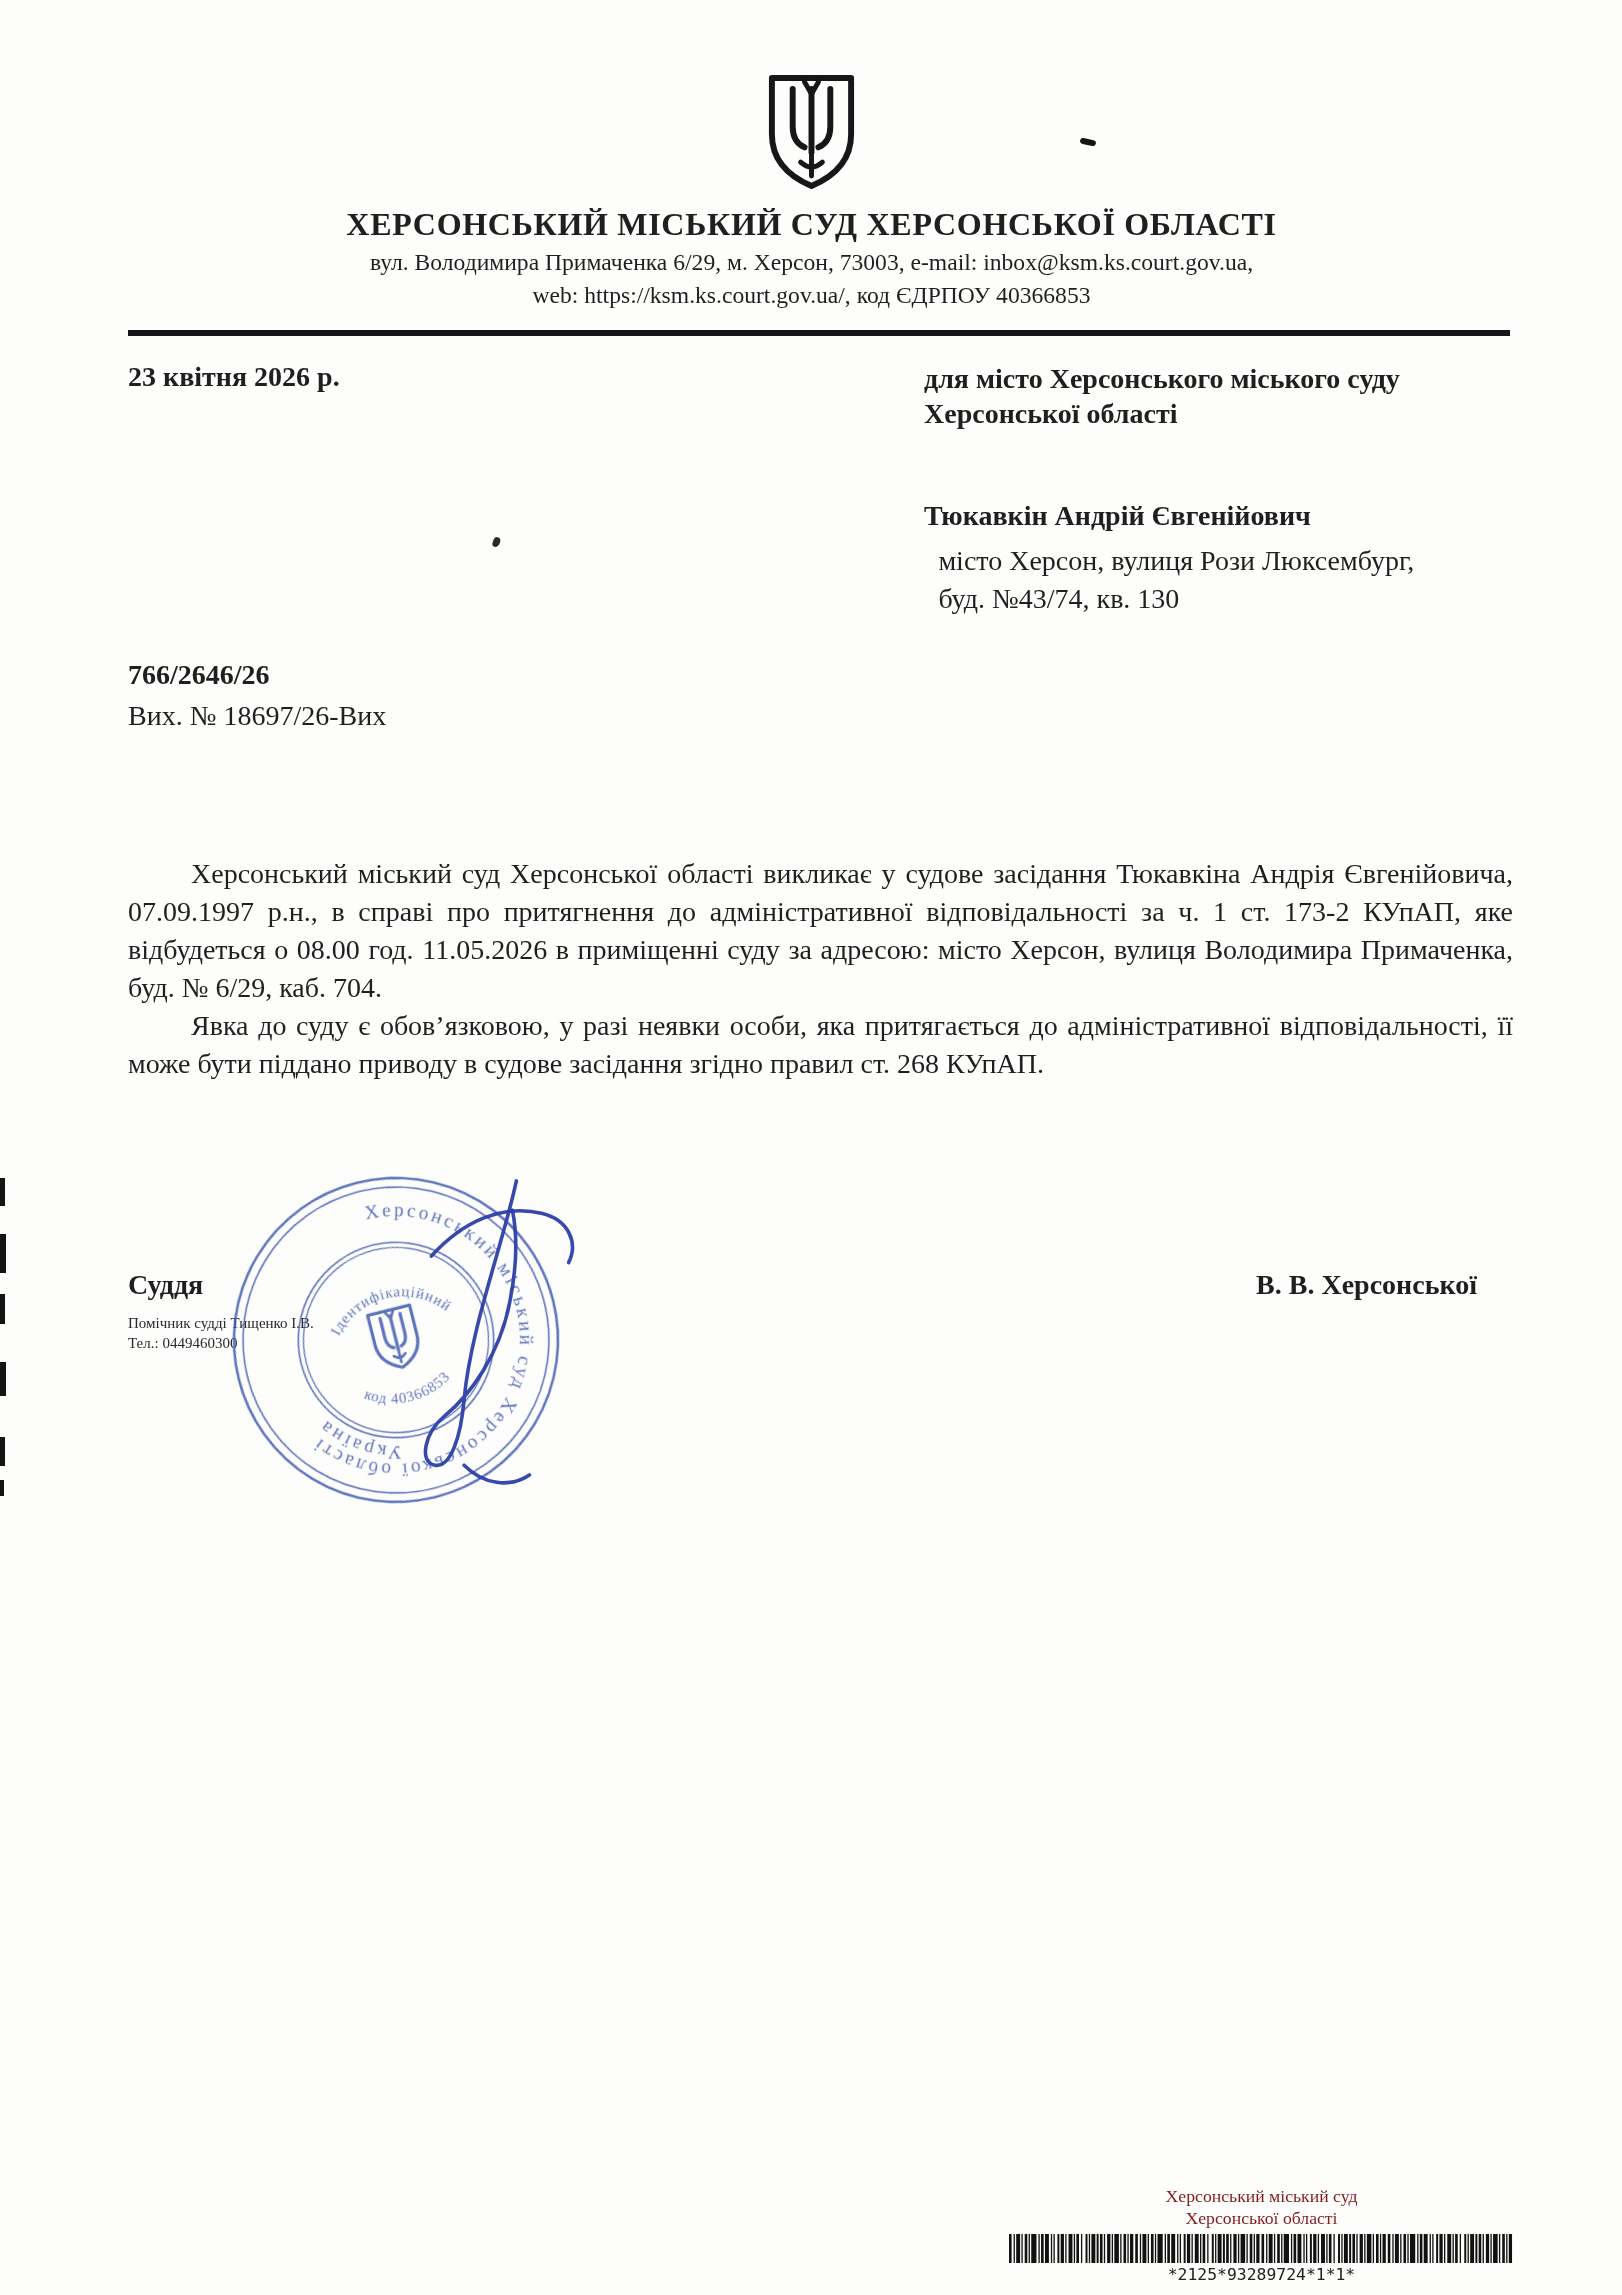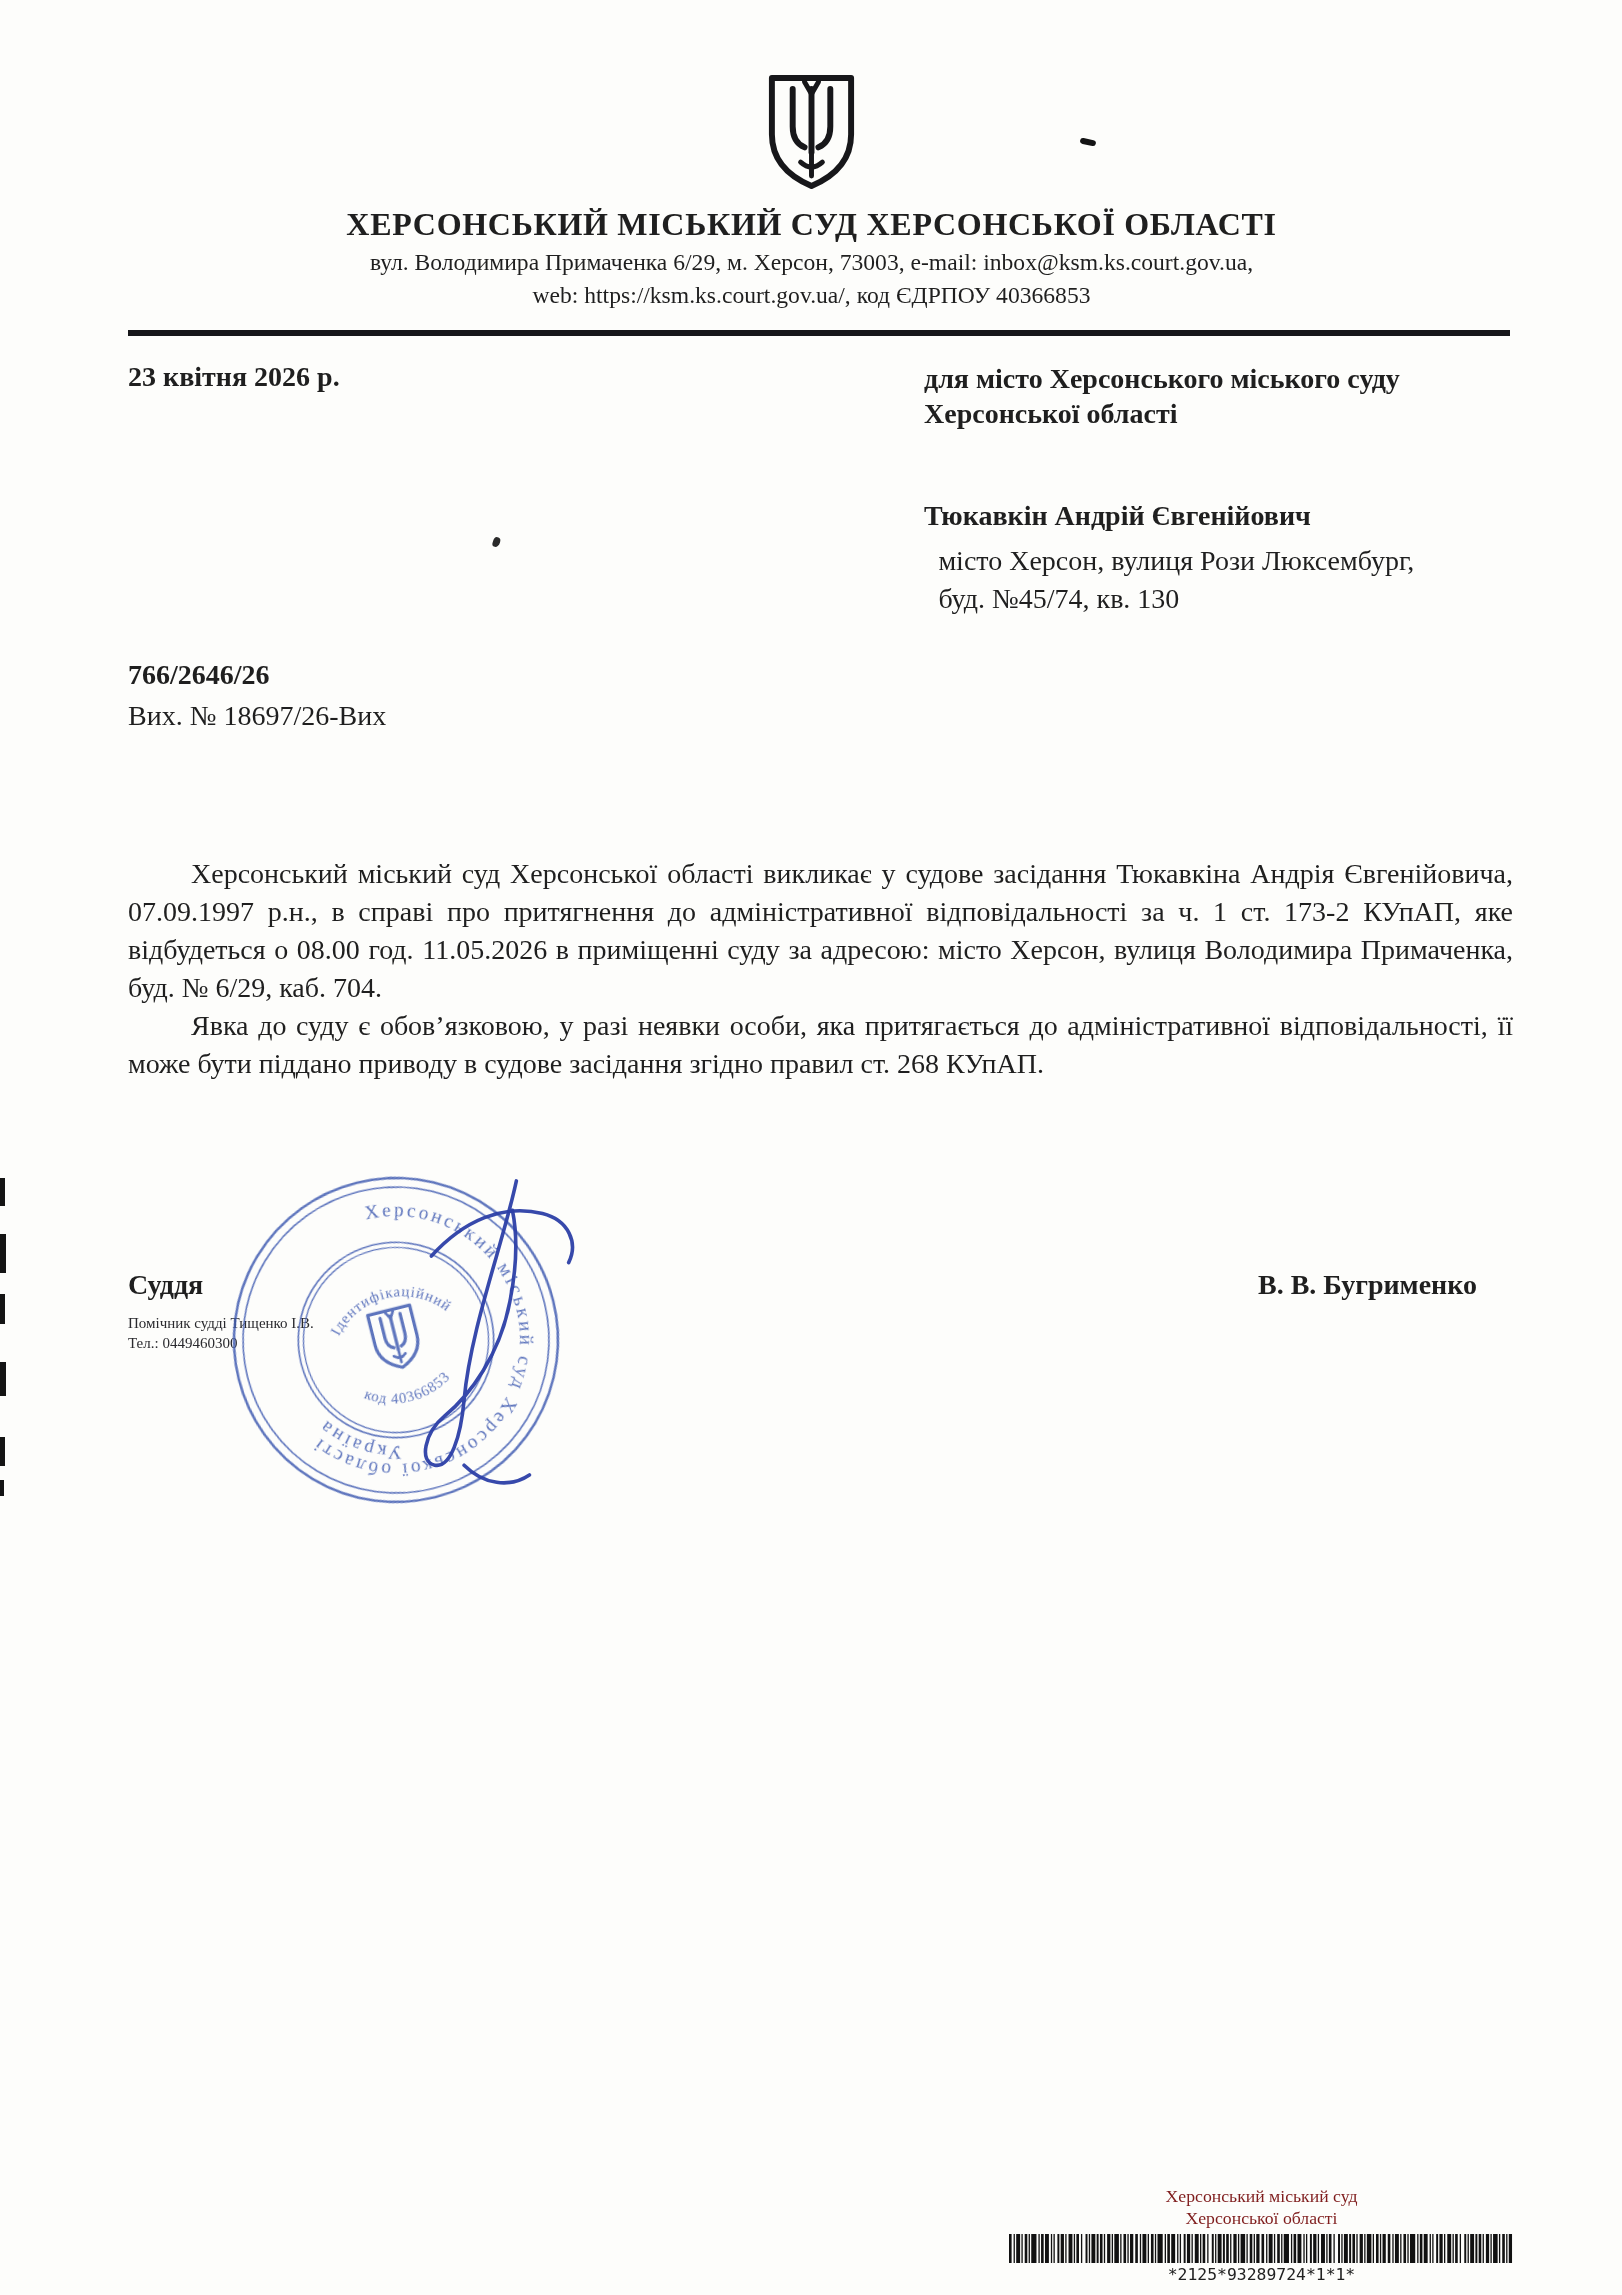--- a/index.html
+++ b/index.html
@@ -107,37 +107,37 @@
   </header>
   <div class="rule"></div>
 
   <div class="dateline">23 квітня 2026 р.</div>
 
   <div class="recipient">
     <div class="site">для місто Херсонського  міського суду</div>
     <div class="site">Херсонської області</div>
     <div class="name">Тюкавкін Андрій Євгенійович</div>
     <div class="addr2 first">місто Херсон, вулиця Рози Люксембург,</div>
-    <div class="addr2">буд. №45/74, кв. 130</div>
+    <div class="addr2">буд. №43/74, кв. 130</div>
   </div>
 
   <div class="caseblock">
     <div class="bold">766/2646/26</div>
     <div>Вих. № 18697/26-Вих</div>
   </div>
 
 
   <div class="body-text">
     <p>Херсонський міський суд Херсонської області викликає у судове засідання Тюкавкіна Андрія Євгенійовича, 07.09.1997 р.н., в справі про притягнення до адміністративної відповідальності за  ч. 1 ст. 173-2 КУпАП, яке відбудеться о 08.00 год. 11.05.2026 в приміщенні суду за адресою: місто Херсон, вулиця Володимира Примаченка, буд. № 6/29, каб. 704.</p>
     <p>Явка до суду є обовʼязковою, у разі неявки особи, яка притягається до адміністративної відповідальності, її може бути піддано приводу в судове засідання згідно правил ст. 268 КУпАП.</p>
   </div>
 
   <div class="sign-row">
     <span class="bold">Суддя</span>
-    <span class="bold">В. В. Бугрименко</span>
+    <span class="bold">В. В. Херсонської</span>
   </div>
   <div class="assistant">
     <div>Помічник судді Тищенко І.В.</div>
     <div>Тел.: 0449460300</div>
   </div>
 
   <svg class="stamp" viewBox="0 0 560 560">
     <defs>
       <path id="ringPath" d="M 280,87 A 193,193 0 1 1 279.9,87"></path>
       <path id="countryPath" d="M 445,280 A 165,165 0 0 1 115,280"></path>

